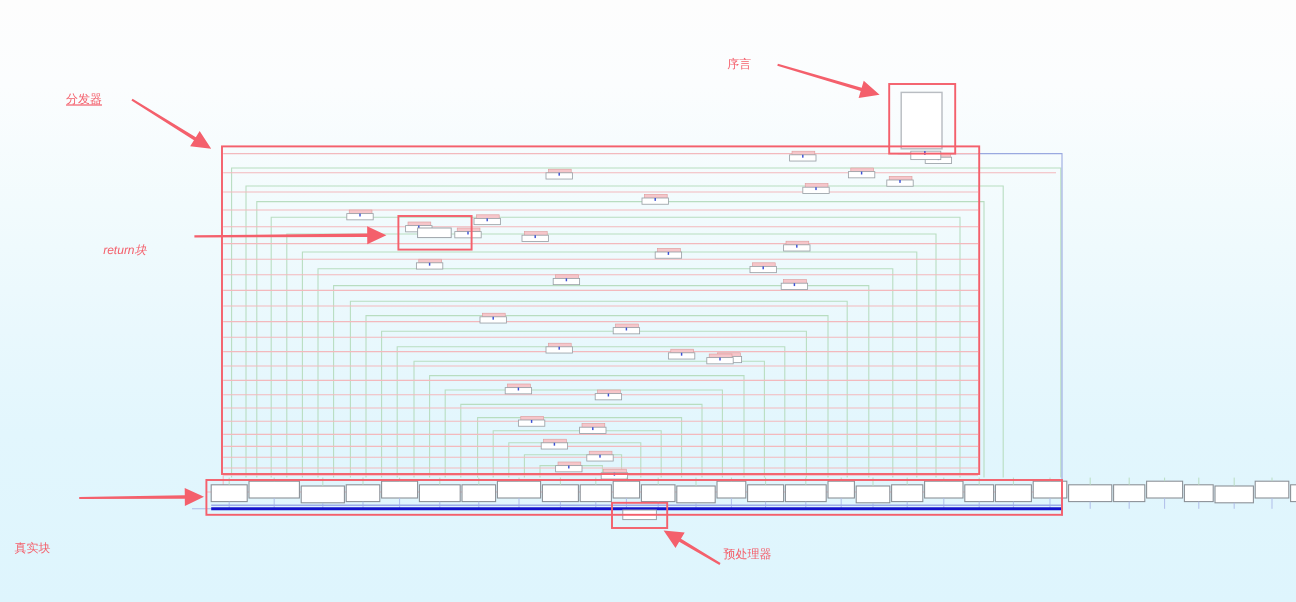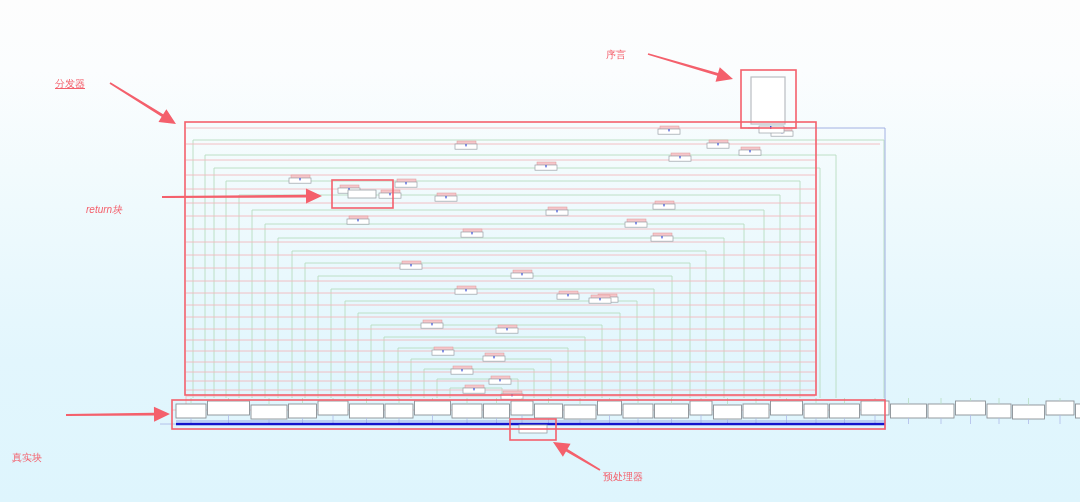--- a/index.html
+++ b/index.html
@@ -390,15 +390,15 @@
   </svg>
 
   <div class="annot-label" id="lbl-dispatcher" style="left: 55px; top: 75px; color: rgb(244, 96, 108); text-decoration: underline;">分发器</div>
 
   <div class="annot-label" id="lbl-prologue" style="left: 606px; top: 46px; color: rgb(244, 96, 108);">序言</div>
 
   <div class="annot-label" id="lbl-returnblock" style="left: 86px; top: 201px; color: rgb(244, 96, 108); font-style: italic;">return块</div>
 
   <div class="annot-label" id="lbl-realblocks" style="left: 12px; top: 409px; color: rgb(244, 96, 108); margin-top: 40px;">真实块</div>
 
-  <div class="annot-label" id="lbl-preprocessor" style="left: 603px; top: 468px; color: rgb(244, 96, 108);">预处理器</div>
+  <div class="annot-label" id="lbl-preprocessor" style="left: 603px; top: 454px; color: rgb(244, 96, 108);">预处理器</div>
 
 </div>
 
 </body></html>

